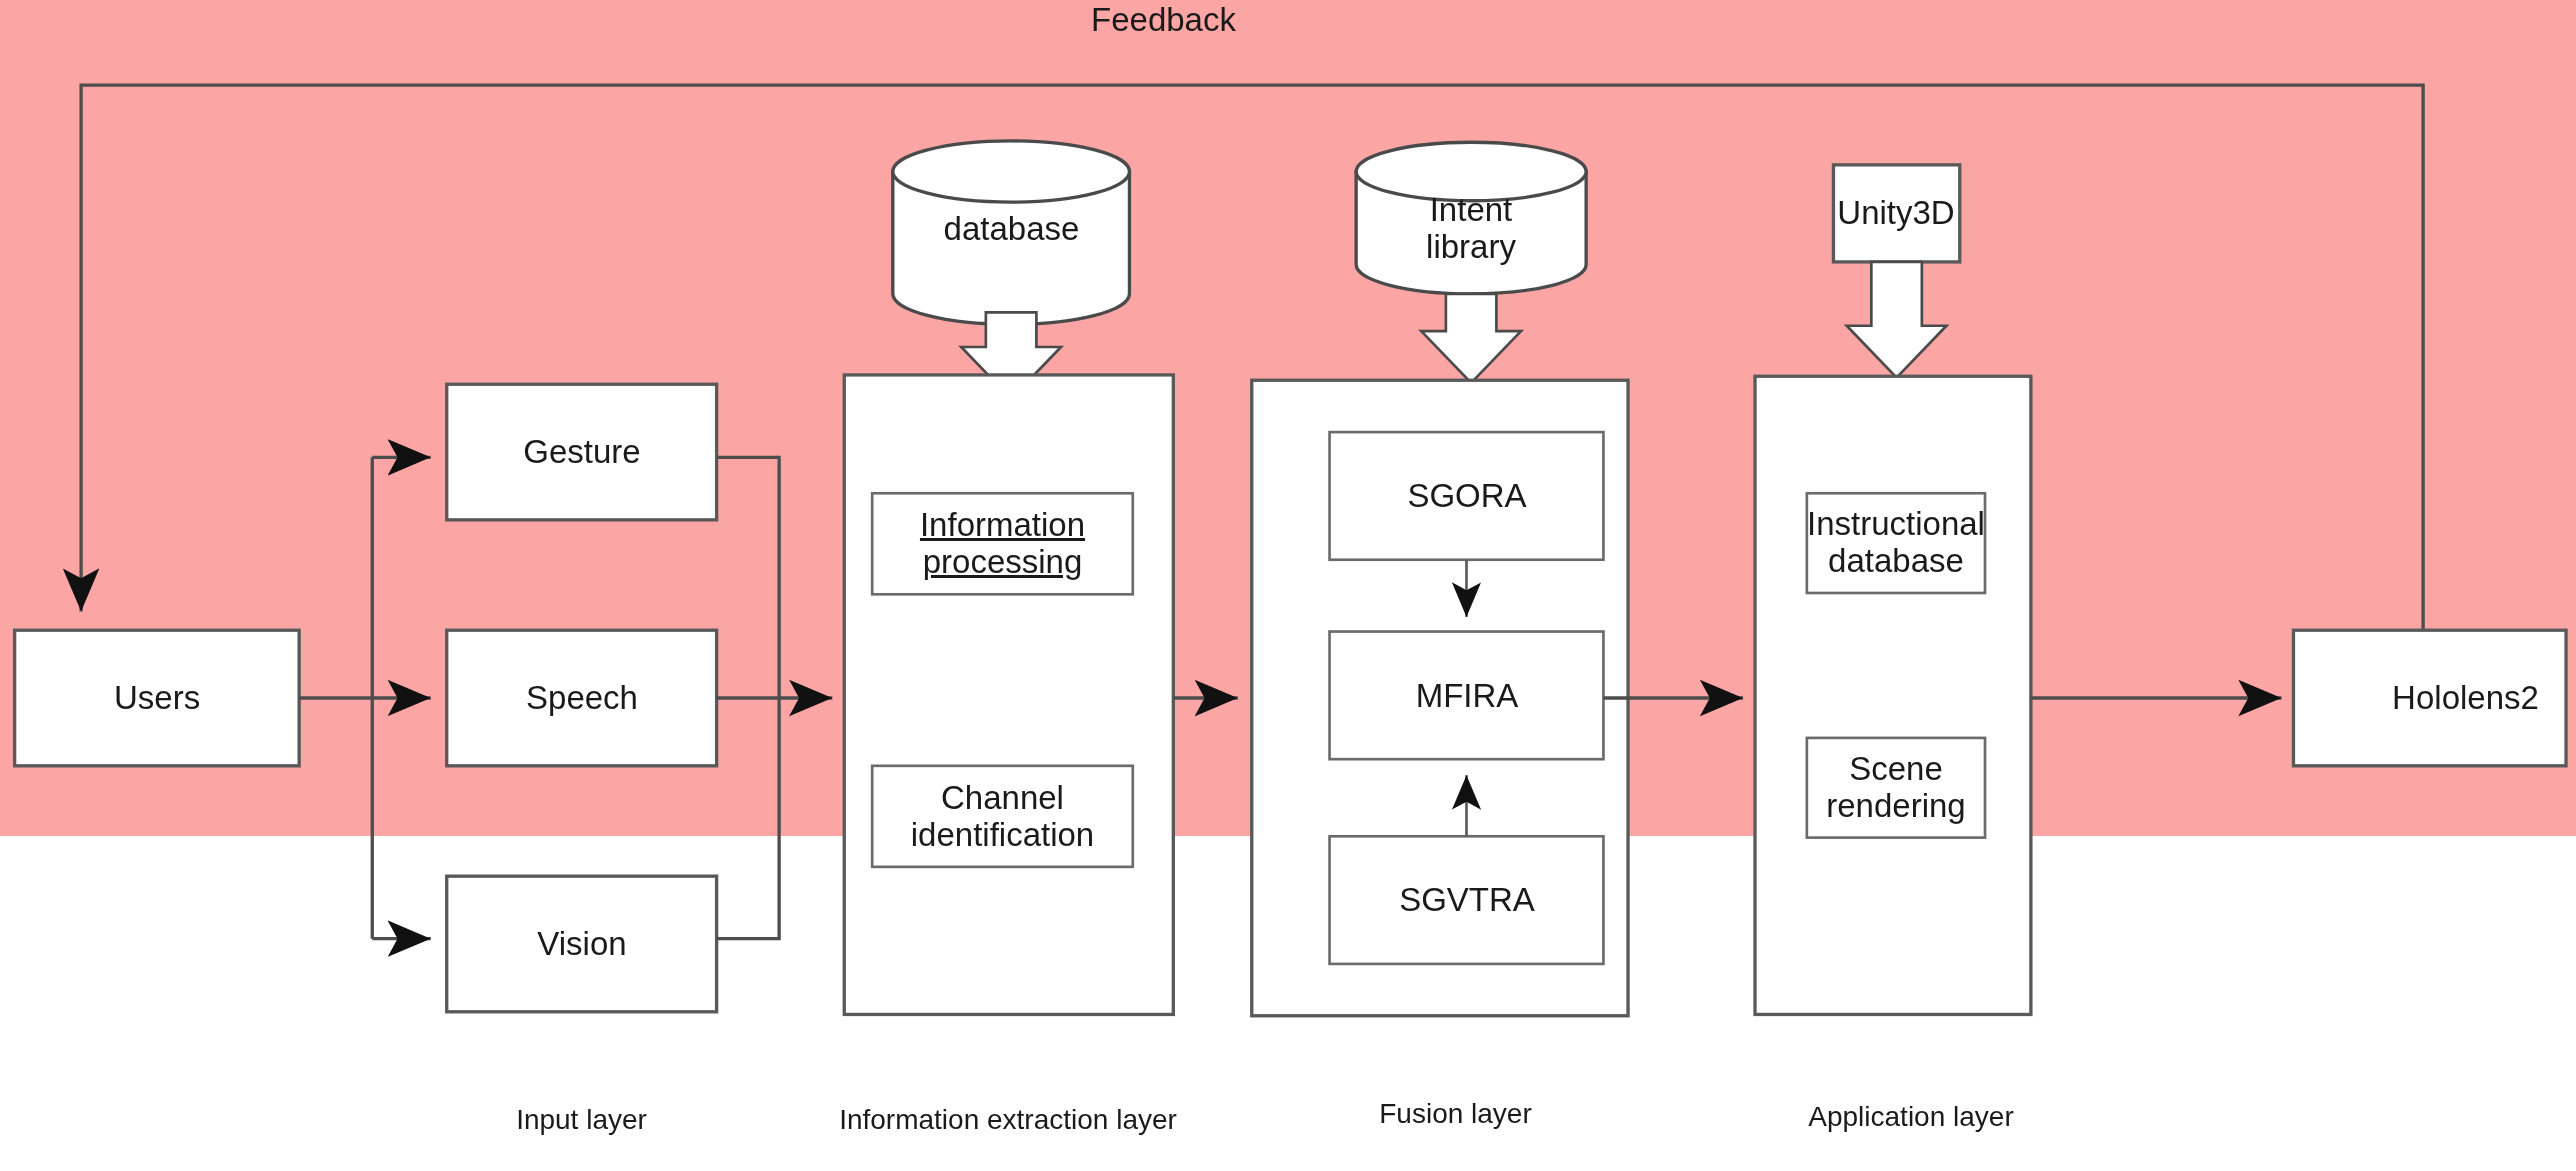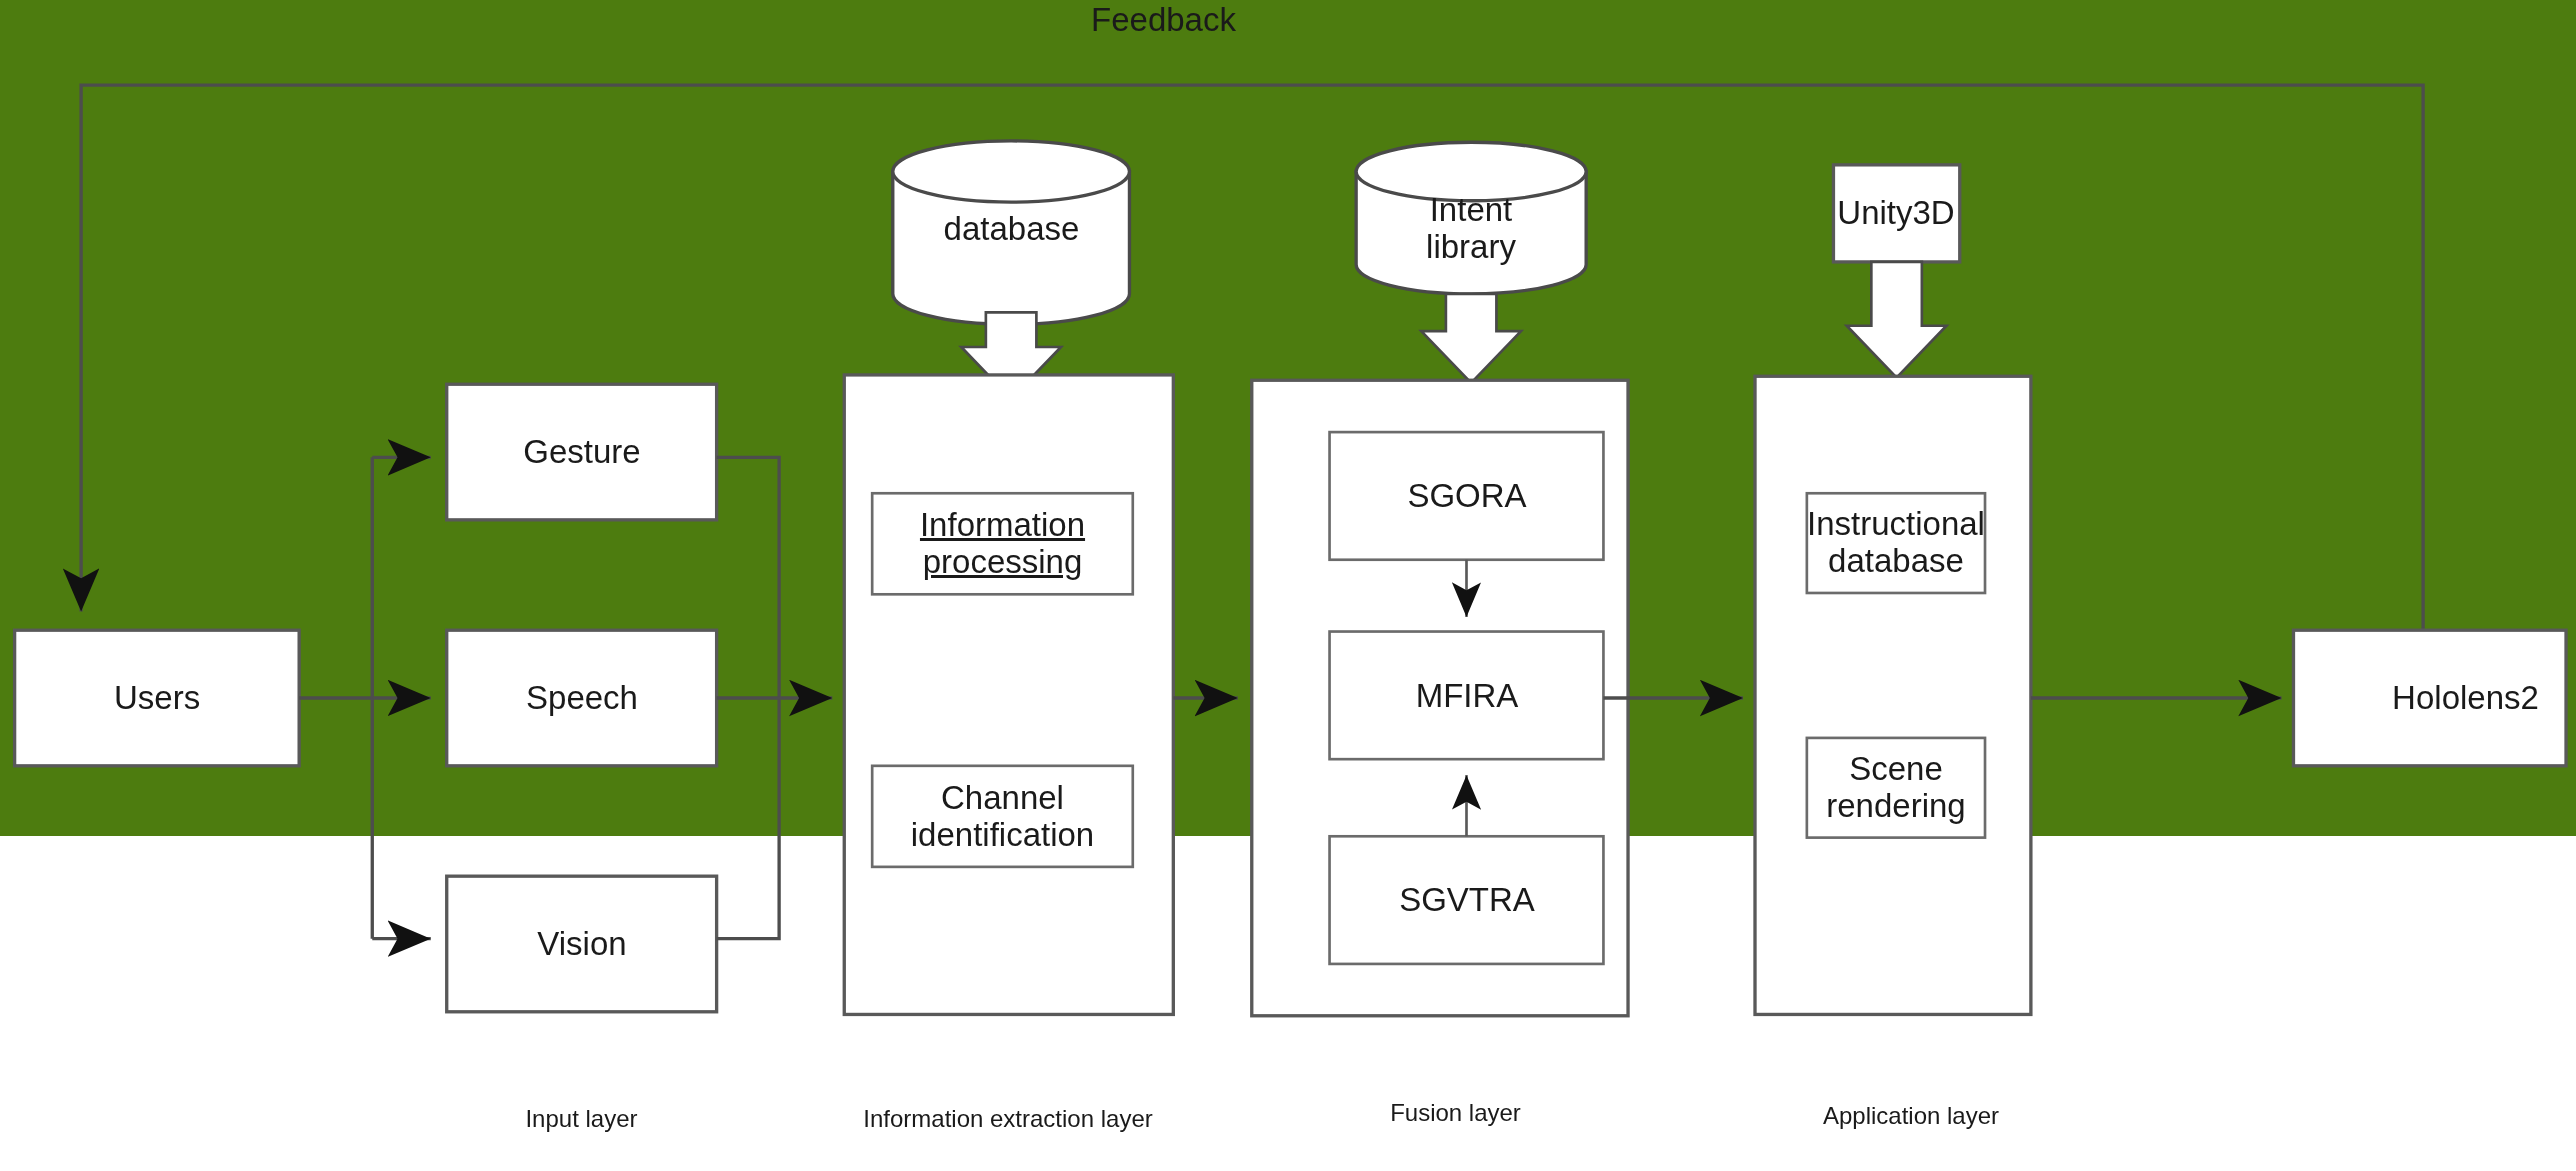--- a/index.html
+++ b/index.html
@@ -1,27 +1,27 @@
 <!DOCTYPE html>
 <html style="font-size:10.6px"><head>
 <meta charset="utf-8">
 <style>
   html,body{margin:0;padding:0;background:#ffffff;}
   body{width:2576px;height:1172px;font-family:"Liberation Sans",sans-serif;overflow:hidden;}
-  #stage{position:relative;width:2576px;height:836px;background:#4d7c0f;}
+  #stage{position:relative;width:2576px;height:836px;background:#fca5a5;}
   svg#diagram{position:absolute;inset:0;width:2576px;height:1172px;}
   .bx{fill:#ffffff;stroke:#595959;stroke-width:5;}
   .bx-thin{fill:#ffffff;stroke:#6b6b6b;stroke-width:4;}
   .ln{stroke:#4d4d4d;stroke-width:5;fill:none;}
   .ln-thin{stroke:#595959;stroke-width:4;fill:none;}
   .cyl{fill:#ffffff;stroke:#4a4a4a;stroke-width:5;}
   .blockarrow{fill:#ffffff;stroke:#4a4a4a;stroke-width:4;}
   .lbl{position:absolute;font-family:"Liberation Sans",sans-serif;color:#1a1a1a;
        font-size:33px;line-height:1.12;text-align:center;white-space:pre-line;}
-  .lbl.small{font-size:24px;}
+  .lbl.small{font-size:28px;}
   .ctr{display:flex;align-items:center;justify-content:center;}
 </style>
 </head>
 <body>
 
 <div id="stage">
 
   <svg id="diagram" viewBox="0 0 3875 1763">
     <defs>
       <marker id="arw" markerWidth="16" markerHeight="16" refX="13" refY="5.5" orient="auto" markerUnits="strokeWidth">

